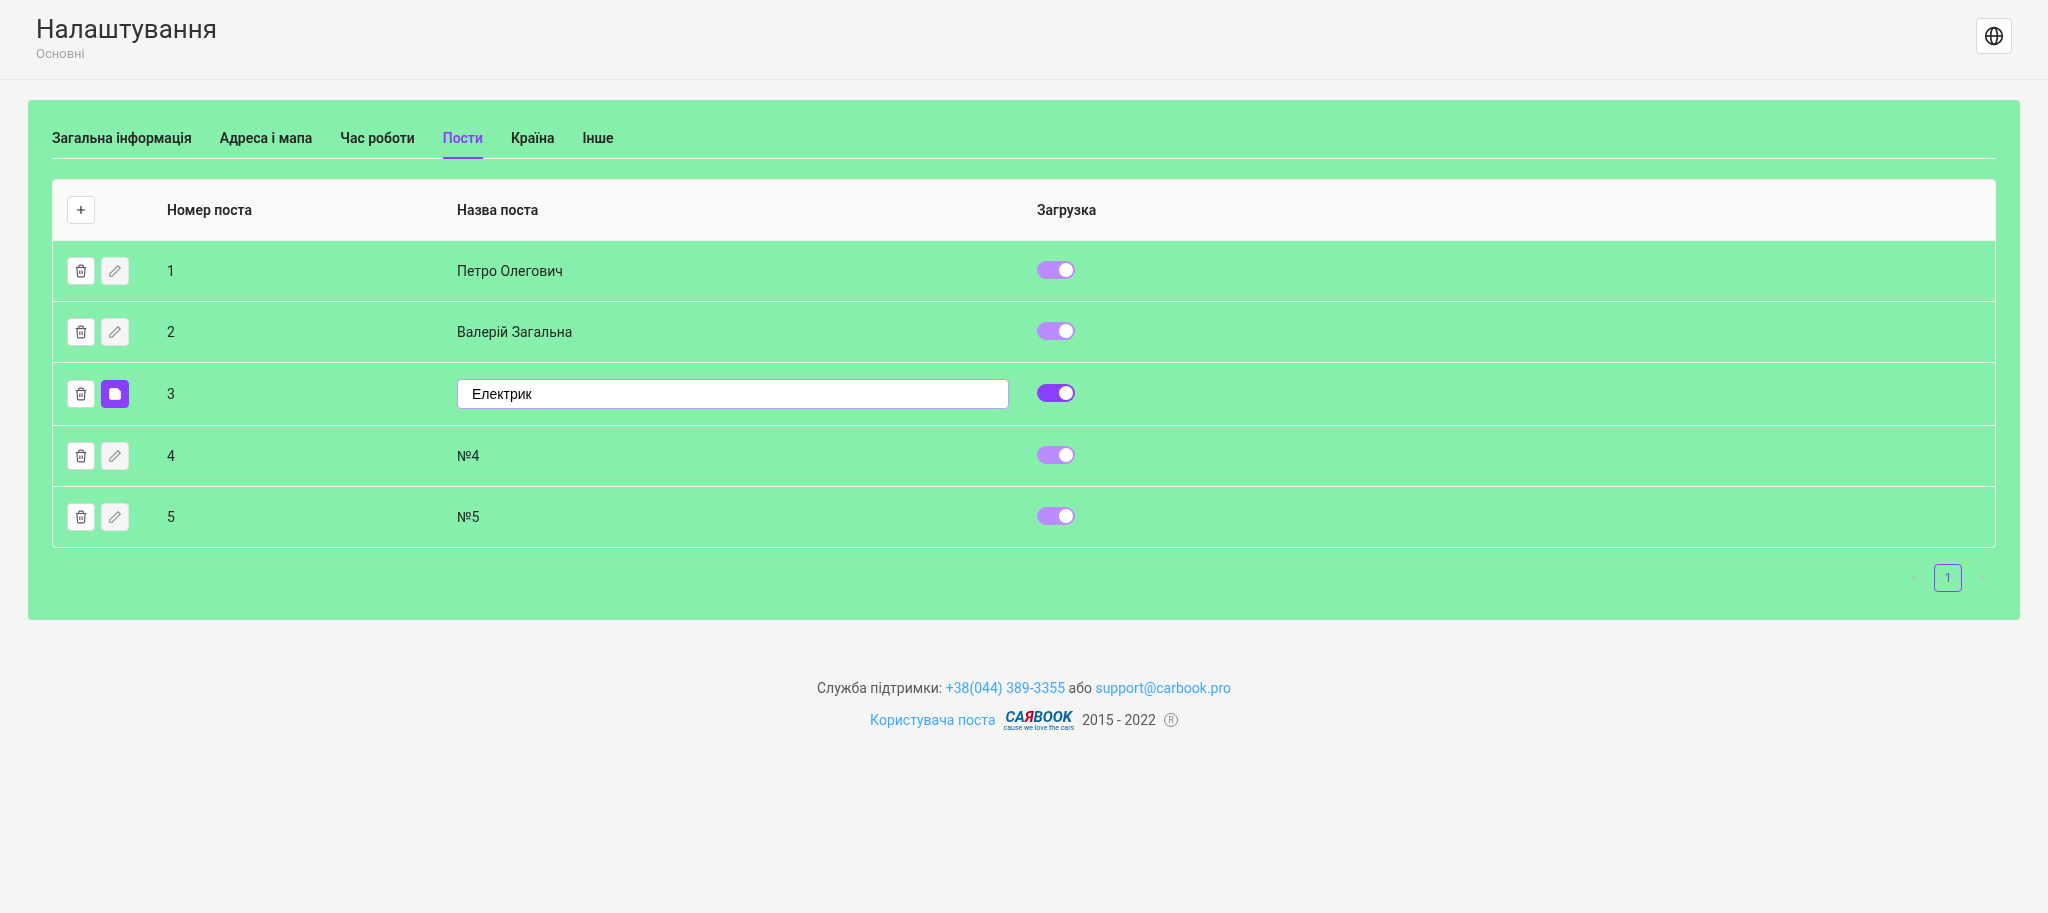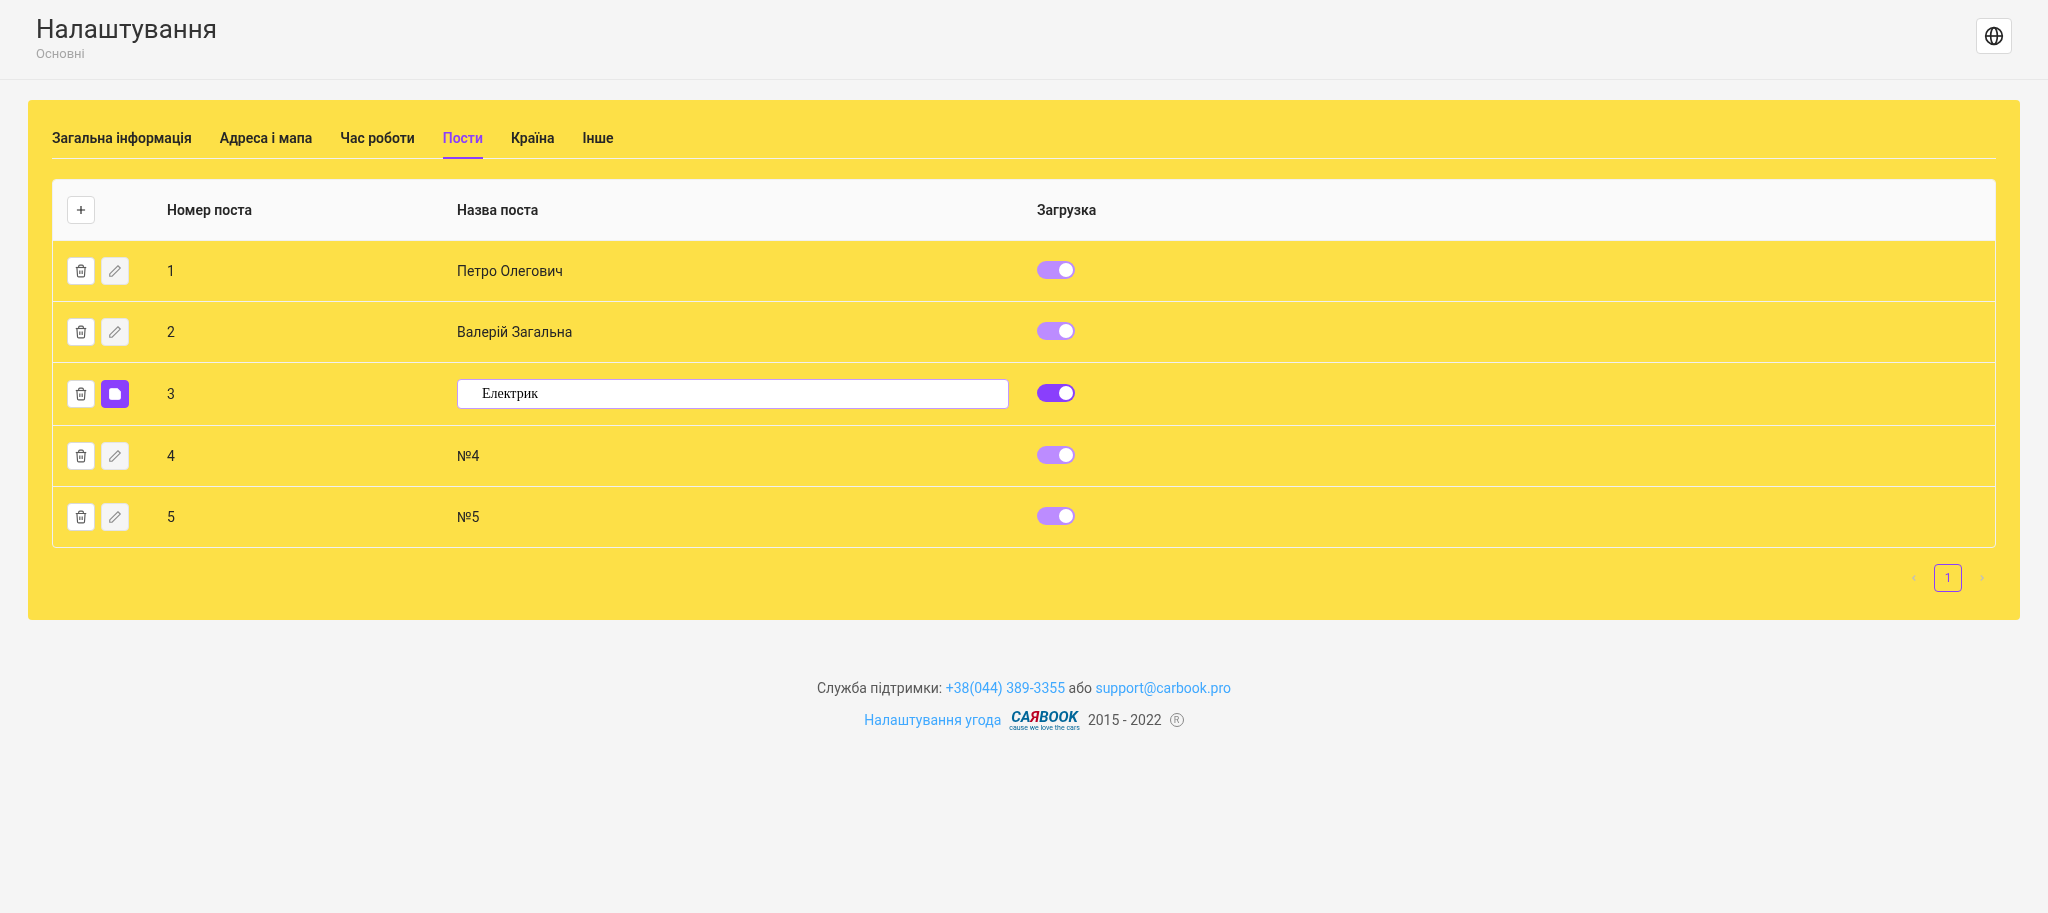--- a/index.html
+++ b/index.html
@@ -20,21 +20,21 @@
 .header-subtitle { font-size: 13px; color: #a6a6a6; margin-top: 2px; }
 .globe-btn {
   width: 36px; height: 36px;
   background: #fff; border: 1px solid #d9d9d9; border-radius: 4px;
   display: flex; align-items: center; justify-content: center;
   cursor: pointer;
   margin-top: 4px;
 }
 .globe-btn svg { width: 20px; height: 20px; }
 .card {
-  background: #fde047;
+  background: #86efac;
   margin: 20px 28px;
   border-radius: 4px;
   padding: 22px 24px 28px;
 }
 .tabs {
   display: flex;
   border-bottom: 1px solid #f0f0f0;
   gap: 28px;
 }
 .tab {
@@ -81,24 +81,23 @@
 .btn-icon svg { width: 14px; height: 14px; }
 .btn-icon.edit { background: #f5f5f5; border-color: #e4e4e4; }
 .btn-icon.primary { background: #8a3ffc; border-color: #8a3ffc; }
 .btn-icon.primary svg { stroke: #fff; fill: #fff; }
 .btn-icon.add { font-size: 22px; line-height: 1; }
 .action-group { display: flex; gap: 6px; }
 .name-input {
   width: 100%;
   border: 1px solid #c49aff;
   border-radius: 4px;
-  padding: 6px 24px;
+  padding: 6px 14px;
   font-size: 14px;
   outline: none;
-  font-family: Liberation Serif, serif;
 }
 .switch {
   position: relative;
   width: 38px; height: 18px;
   background: #bc8cff;
   border-radius: 18px;
   cursor: pointer;
   display: inline-block;
 }
 .switch.active { background: #8a3ffc; }
@@ -323,21 +322,21 @@
 </div>
 
 <div class="footer">
   <div>
     <span>Служба підтримки:</span>
     <span class="link">+38(044) 389-3355</span>
     <span>або</span>
     <span class="link">support@carbook.pro</span>
   </div>
   <div class="footer-row2">
-    <span class="link">Налаштування угода</span>
+    <span class="link">Користувача поста</span>
     <span style="text-align:center">
       <span class="logo-text"><span>CA</span><span class="r">Я</span><span>BOOK</span></span>
       <span class="logo-tag">cause we love the cars</span>
     </span>
     <span>2015 - 2022</span>
     <span class="reg">R</span>
   </div>
 </div>
 
 </body></html>

